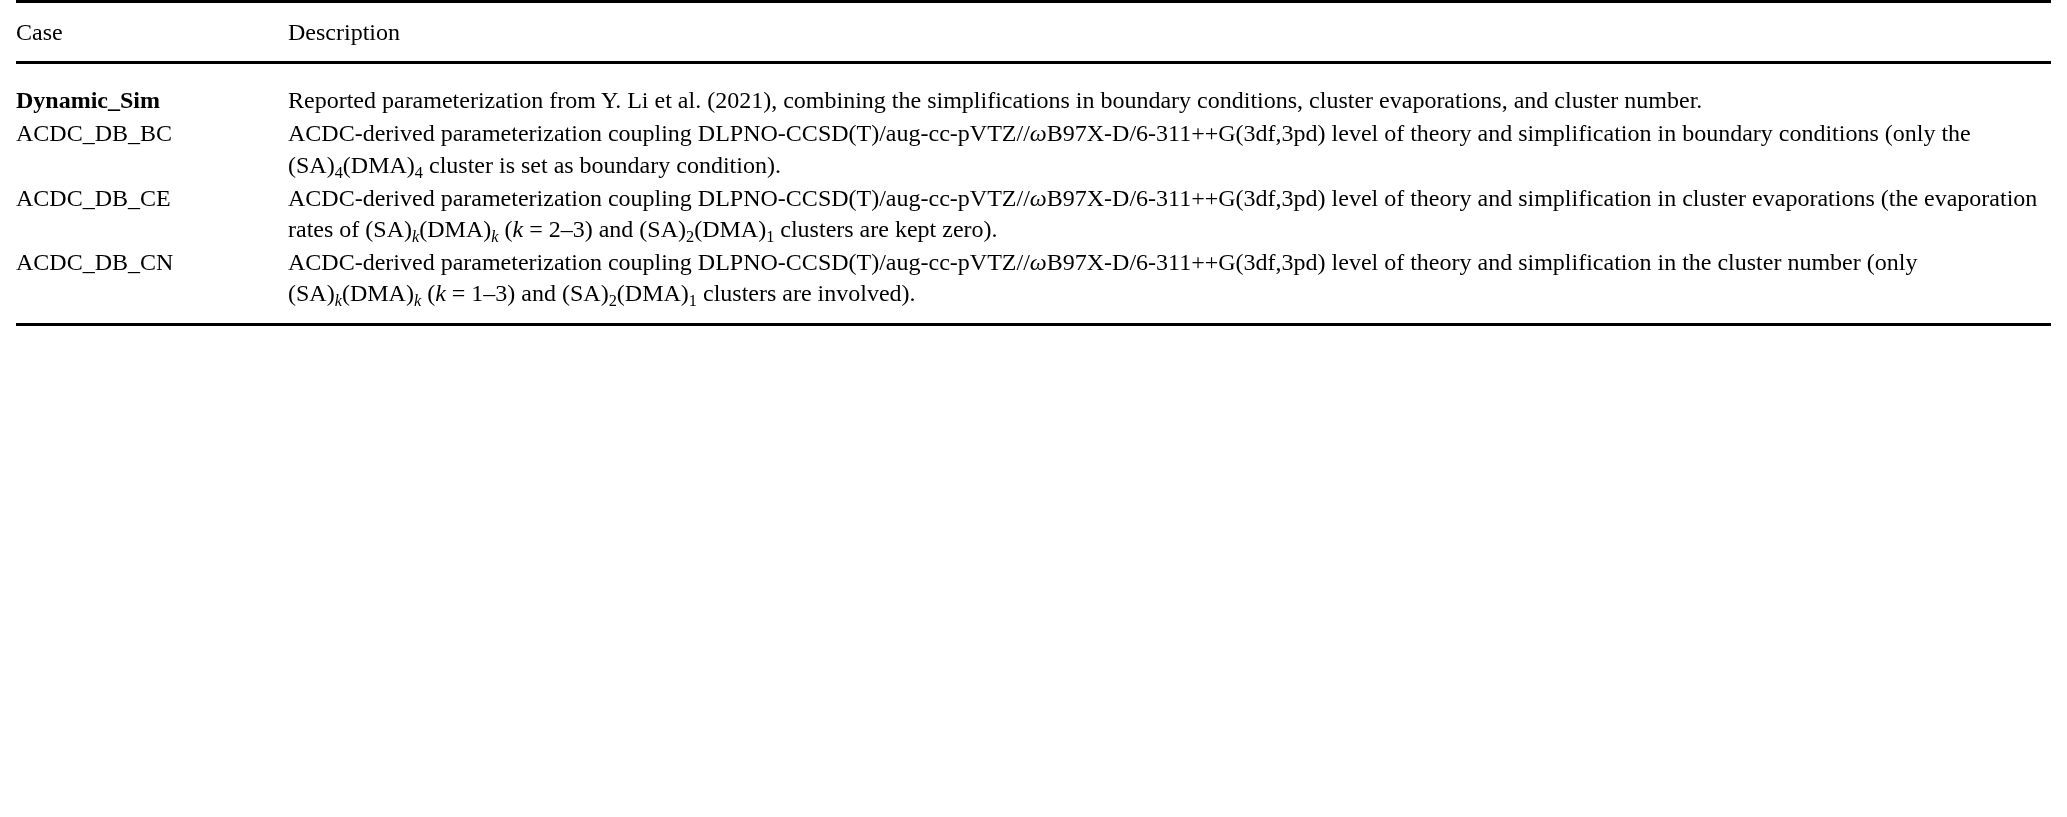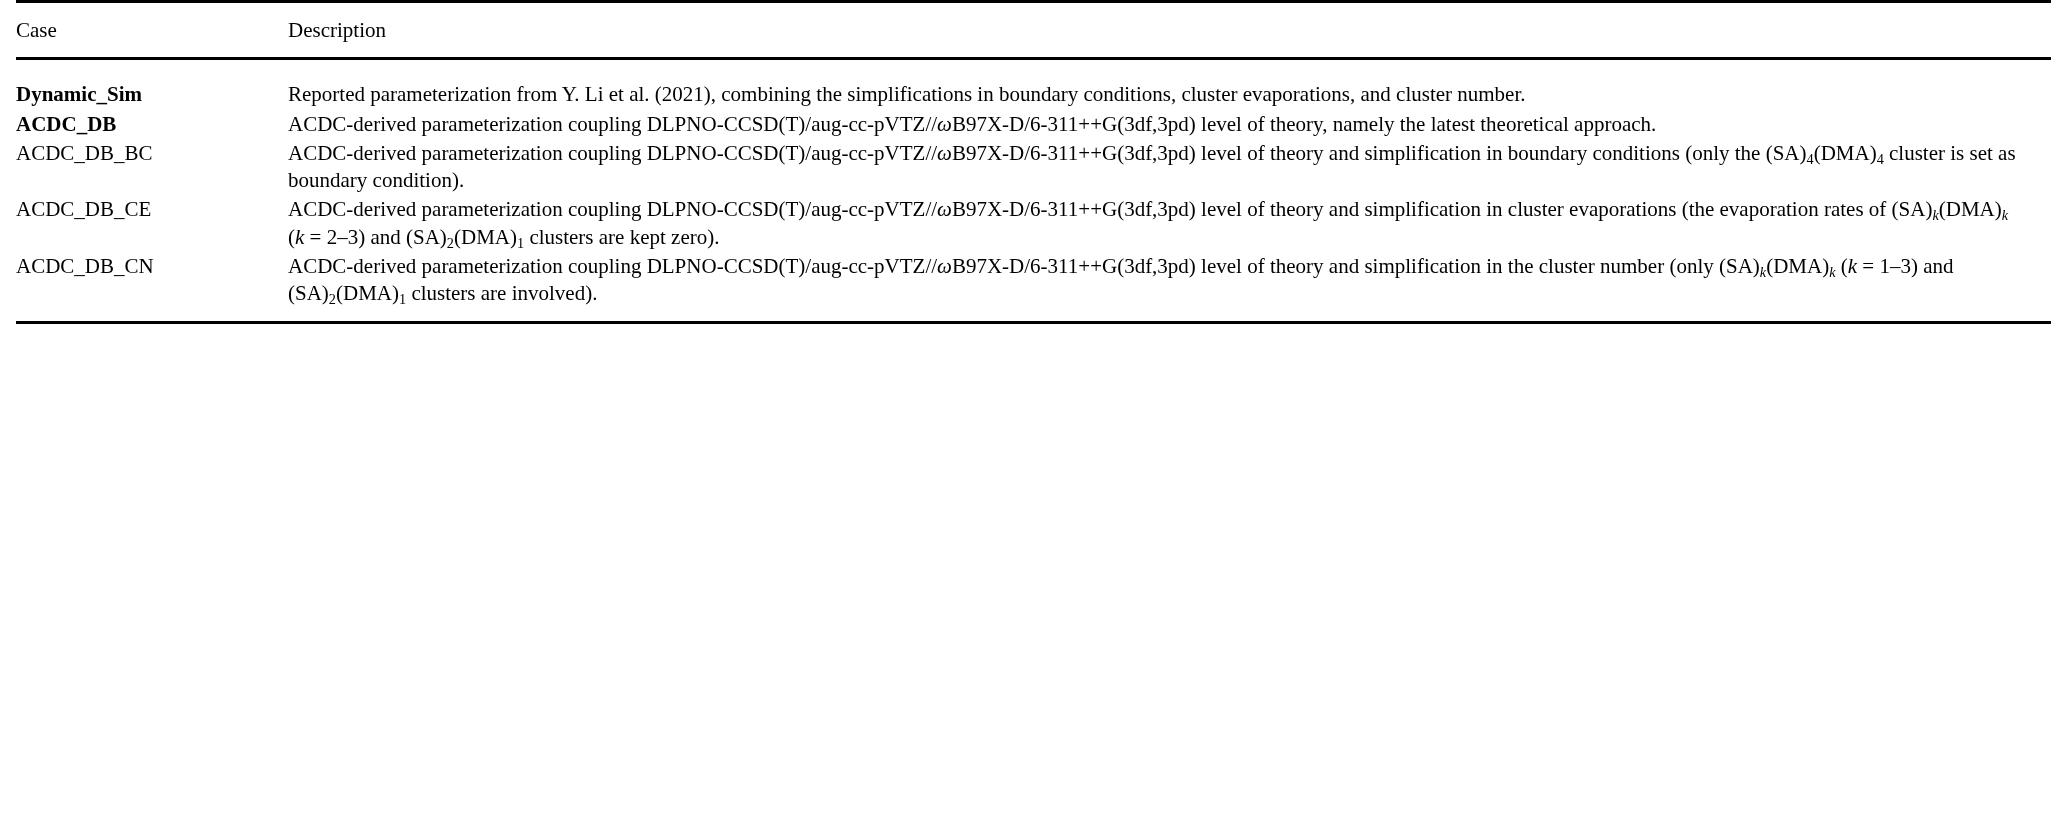--- a/index.html
+++ b/index.html
@@ -21,21 +21,21 @@
     box-sizing: border-box;
     padding: 0 16px;
     display: flex;
     flex-direction: column;
   }
 
   table.params-table {
     width: 100%;
     border-collapse: collapse;
     table-layout: fixed;
-    font-size: 21px;
+    font-size: 24px;
     line-height: 1.30;
   }
 
   table.params-table col.col-case  { width: 272px; }
   table.params-table col.col-desc  { width: auto; }
 
   thead th {
     text-align: left;
     font-weight: normal;
     vertical-align: top;
@@ -94,24 +94,20 @@
       </tr>
     </thead>
 
     <tbody>
 
       <tr>
         <td class="cell-case bold">Dynamic_Sim</td>
         <td class="cell-desc">Reported parameterization from Y. Li et al. (2021), combining the simplifications in boundary conditions, cluster evaporations, and cluster number.</td>
       </tr>
 
-      <tr>
-        <td class="cell-case bold">ACDC_DB</td>
-        <td class="cell-desc">ACDC-derived parameterization coupling DLPNO-CCSD(T)/aug-cc-pVTZ//<span class="it">ω</span>B97X-D/6-311++G(3df,3pd) level of theory, namely the latest theoretical approach.</td>
-      </tr>
 
       <tr>
         <td class="cell-case">ACDC_DB_BC</td>
         <td class="cell-desc">ACDC-derived parameterization coupling DLPNO-CCSD(T)/aug-cc-pVTZ//<span class="it">ω</span>B97X-D/6-311++G(3df,3pd) level of theory and simplification in boundary conditions (only the <span class="nowrap">(SA)<sub>4</sub>(DMA)<sub>4</sub></span> cluster is set as boundary condition).</td>
       </tr>
 
       <tr>
         <td class="cell-case">ACDC_DB_CE</td>
         <td class="cell-desc">ACDC-derived parameterization coupling DLPNO-CCSD(T)/aug-cc-pVTZ//<span class="it">ω</span>B97X-D/6-311++G(3df,3pd) level of theory and simplification in cluster evaporations (the evaporation rates of <span class="nowrap">(SA)<sub class="it">k</sub>(DMA)<sub class="it">k</sub></span> <span class="nowrap">(<span class="it">k</span> = 2–3)</span> and <span class="nowrap">(SA)<sub>2</sub>(DMA)<sub>1</sub></span> clusters are kept zero).</td>
       </tr>

